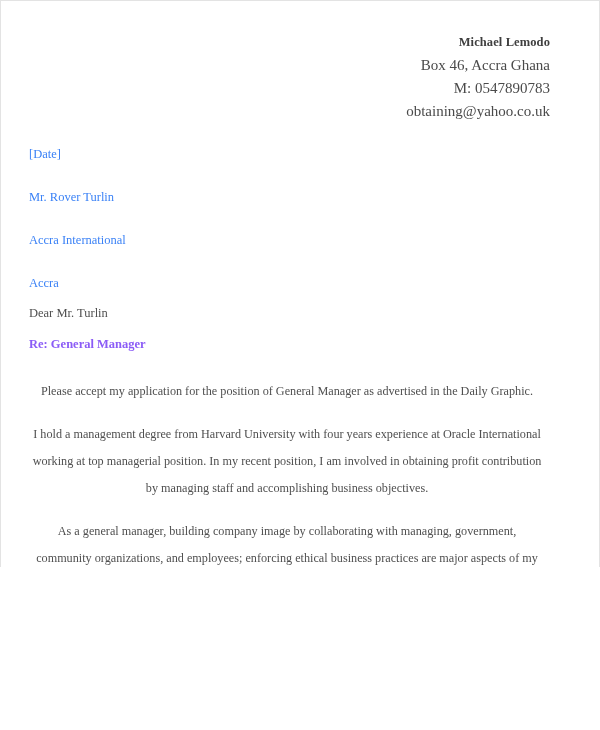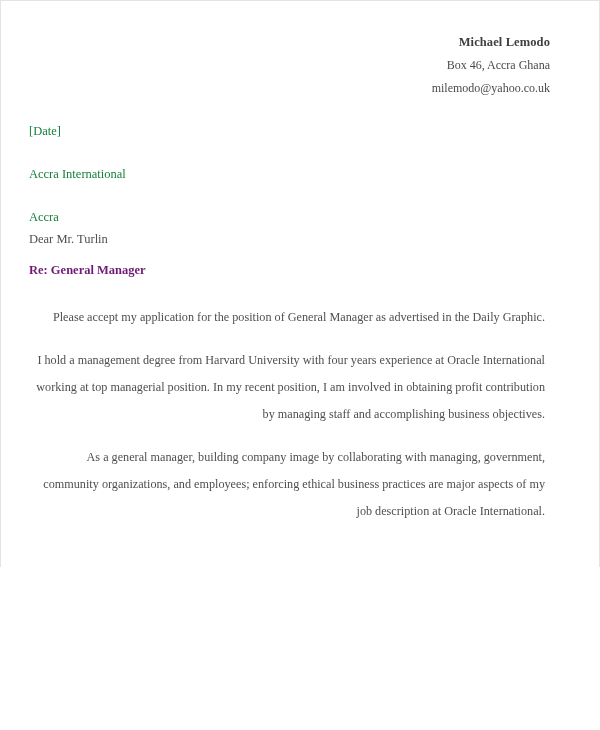--- a/index.html
+++ b/index.html
@@ -29,21 +29,21 @@
     width: 521px;
   }
 
   
   .sender {
     text-align: right;
     padding-top: 30px;
   }
 
   .sender-line {
-    font-size: 12px;
+    font-size: 15px;
     line-height: 23px;
     color: #4a4a4a;
     white-space: nowrap;
   }
 
   .sender-name {
     font-weight: bold;
     font-size: 12.5px;
     line-height: 23px;
     color: #3f3f3f;
@@ -51,69 +51,71 @@
   }
 
   
   .recipient {
     margin-top: 23px;
   }
 
   .addr-line {
     font-size: 12.5px;
     line-height: 16px;
-    color: #15803d;
+    color: #3b82f6;
     margin-bottom: 27px;
   }
 
   .addr-line.tight {
-    margin-bottom: 6px;
+    margin-bottom: 14px;
   }
 
   .salutation {
     font-size: 12.5px;
     line-height: 16px;
     color: #4f4f4f;
     margin-bottom: 12px;
   }
 
   
   .subject {
     font-size: 12.5px;
     font-weight: bold;
     line-height: 16px;
-    color: #701a75;
+    color: #8b5cf6;
     margin-top: 15px;
     margin-bottom: 26px;
   }
 
   
   .para {
     font-size: 12.2px;
     line-height: 27px;
     color: #4f4f4f;
     margin: 0 0 16px 0;
-    text-align: right;
+    text-align: center;
     max-width: 516px;
   }
 </style>
 </head>
 <body>
 
 <div class="page">
   <div class="doc">
 
     <div class="sender">
       <div class="sender-name">Michael Lemodo</div>
       <div class="sender-line">Box 46, Accra Ghana</div>
-      <div class="sender-line">milemodo@yahoo.co.uk</div>
+      <div class="sender-line">M: 0547890783</div>
+      <div class="sender-line">obtaining@yahoo.co.uk</div>
     </div>
 
     <div class="recipient">
       <div class="addr-line">[Date]</div>
+      <div class="addr-line">Mr. Rover Turlin</div>
       <div class="addr-line">Accra International</div>
       <div class="addr-line tight">Accra</div>
       <div class="salutation">Dear Mr. Turlin</div>
     </div>
 
     <div class="subject">Re: General Manager</div>
 
     <p class="para">Please accept my application for the position of General Manager as advertised in the Daily Graphic.</p>
     <p class="para">I hold a management degree from Harvard University with four years experience at Oracle International working at top managerial position. In my recent position, I am involved in obtaining profit contribution by managing staff and accomplishing business objectives.</p>
     <p class="para">As a general manager, building company image by collaborating with managing, government, community organizations, and employees; enforcing ethical business practices are major aspects of my job description at Oracle International.</p>

